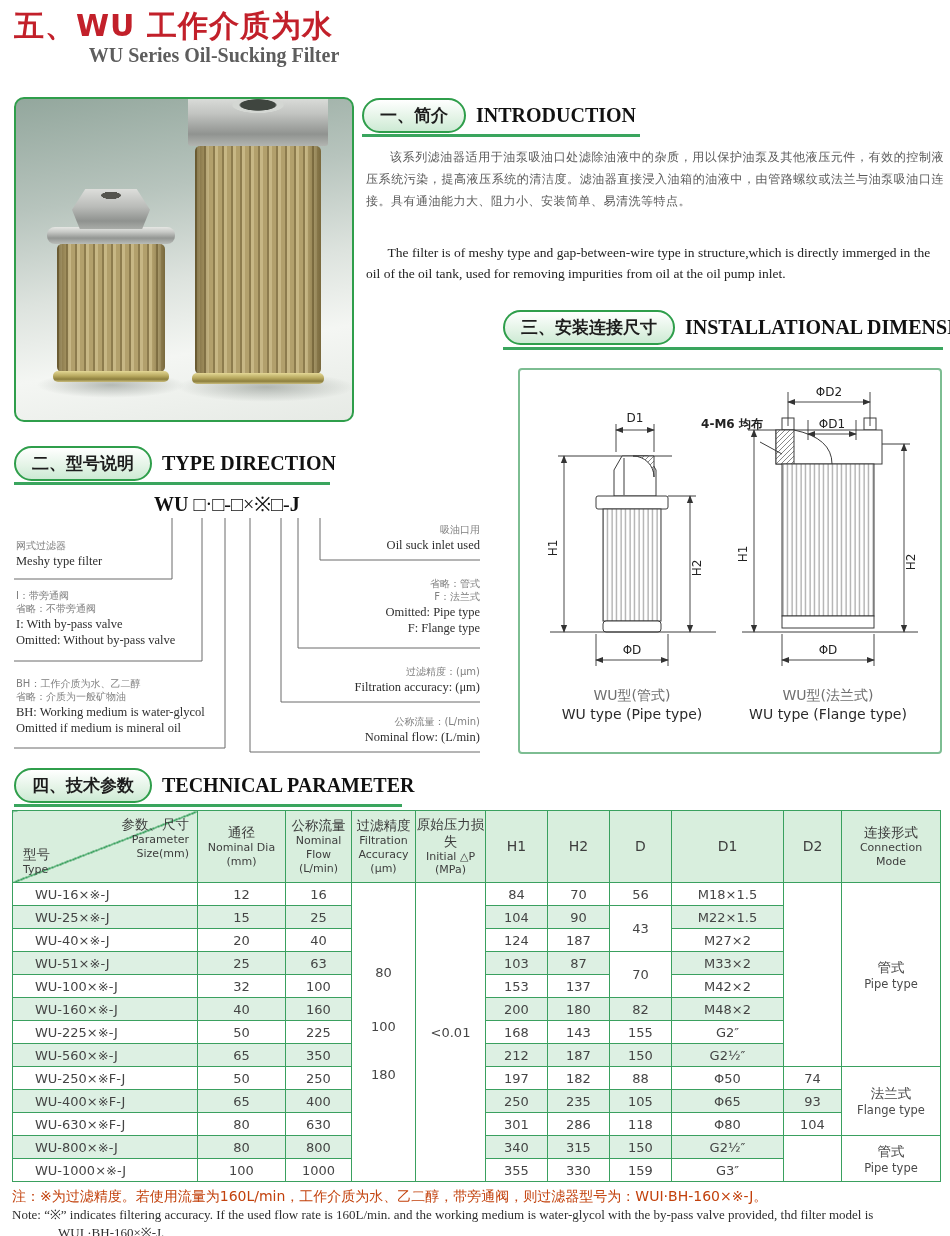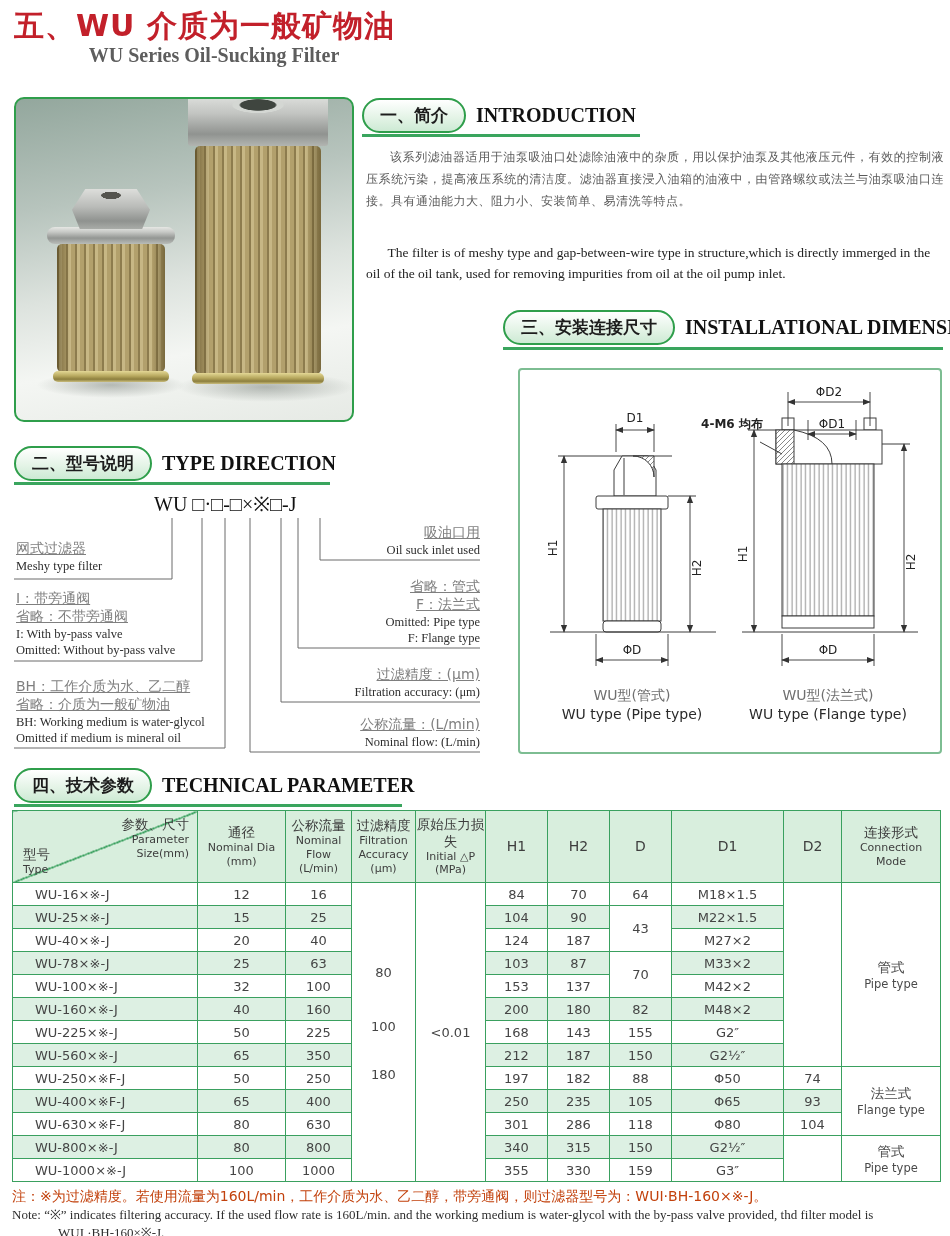--- a/index.html
+++ b/index.html
@@ -51,23 +51,23 @@
   
   .intro-zh { left:366px; top:146px; width:578px; font-size:12px; line-height:1.85; text-align:justify;
     text-indent:2em; color:#5a5a5a; letter-spacing:.5px; }
   .intro-en { left:366px; top:243px; width:578px; font-size:13.5px; line-height:1.55; text-indent:1.6em;
     font-family:"Liberation Serif","DejaVu Serif",serif; color:#222; }
 
   
   .diagram { left:14px; top:490px; width:470px; height:270px; }
   .code-line { position:absolute; left:140px; top:0; font-family:"Liberation Serif","DejaVu Serif",serif;
     font-size:20px; color:#111; }
-  .code-line .b { font-weight:normal;margin-top:34px; }
+  .code-line .b { font-weight:bold;margin-top:34px; }
   .dg-label { position:absolute; line-height:1.28; }
-  .dg-label .zh { font-size:14px; color:#7f7f7f; display:block;text-decoration:underline; }
+  .dg-label .zh { font-size:10px; color:#7f7f7f; display:block; }
   .dg-label .en { font-size:12.5px; color:#2e2e2e; font-family:"Liberation Serif","DejaVu Serif",serif; display:block; }
   .dg-left { left:2px; text-align:left; }
   .dg-right { right:4px; text-align:right; }
 
   
   .draw-box { left:518px; top:368px; width:424px; height:386px; border:2px solid #7dbd92; border-radius:4px; background:#fff; }
 
   
   table.tech { position:absolute; left:12px; top:810px; width:928px; border-collapse:collapse; table-layout:fixed; }
   table.tech th, table.tech td { border:1px solid #3aa05f; font-weight:normal; }
@@ -93,21 +93,21 @@
   .note-zh { left:12px; top:1188px; width:930px; font-size:14px; color:#c2410c; }
   .note-en { left:12px; top:1206px; width:930px; font-size:13px; color:#2e2e2e;
     font-family:"Liberation Serif","DejaVu Serif",serif; line-height:1.35; }
   .note-en .cont { margin-left:46px; }
 
   svg text { font-family:"DejaVu Sans","Liberation Sans",sans-serif; }
 </style>
 </head>
 <body>
 
-<div class="abs page-title">五、WU 介质为一般矿物油</div>
+<div class="abs page-title">五、WU 工作介质为水</div>
 <div class="abs page-subtitle">WU Series Oil-Sucking Filter</div>
 
 <div class="abs photo">
   <div class="f-shadow" style="left:20px; bottom:22px; width:150px; height:26px;"></div>
   <div class="f-shadow" style="left:160px; bottom:18px; width:180px; height:30px;"></div>
   <div class="filt" style="left:30px; bottom:38px; width:130px;">
     <div class="nut"></div>
     <div class="flange metal" style="width:128px;"></div>
     <div class="pleat-body" style="width:108px; height:128px;"></div>
     <div class="rim" style="width:116px;"></div>
@@ -353,21 +353,21 @@
       <td>12</td>
       <td>16</td>
       <td class="w mcell" rowspan="13">
         <span class="acc-val" style="top:30%;">80</span>
         <span class="acc-val" style="top:48%;">100</span>
         <span class="acc-val" style="top:64%;">180</span>
       </td>
       <td class="w" rowspan="13">&lt;0.01</td>
       <td>84</td>
       <td>70</td>
-      <td>64</td>
+      <td>56</td>
       <td>M18×1.5</td>
       <td class="w" rowspan="8"></td>
       <td class="w" rowspan="8">
         <span class="conn-zh">管式</span>
         <span class="conn-en">Pipe type</span>
       </td>
     </tr>
     <tr>
       <td class="type-cell">WU-25×※-J</td>
       <td>15</td>
@@ -379,21 +379,21 @@
     </tr>
     <tr>
       <td class="type-cell">WU-40×※-J</td>
       <td>20</td>
       <td>40</td>
       <td>124</td>
       <td>187</td>
       <td>M27×2</td>
     </tr>
     <tr>
-      <td class="type-cell">WU-78×※-J</td>
+      <td class="type-cell">WU-51×※-J</td>
       <td>25</td>
       <td>63</td>
       <td>103</td>
       <td>87</td>
       <td class="w" rowspan="2">70</td>
       <td>M33×2</td>
     </tr>
     <tr>
       <td class="type-cell">WU-100×※-J</td>
       <td>32</td>

